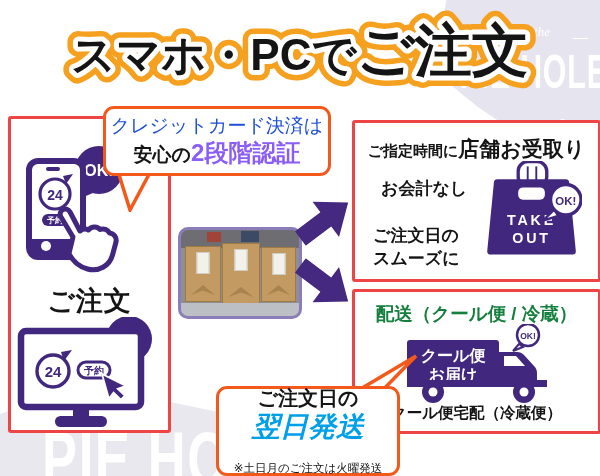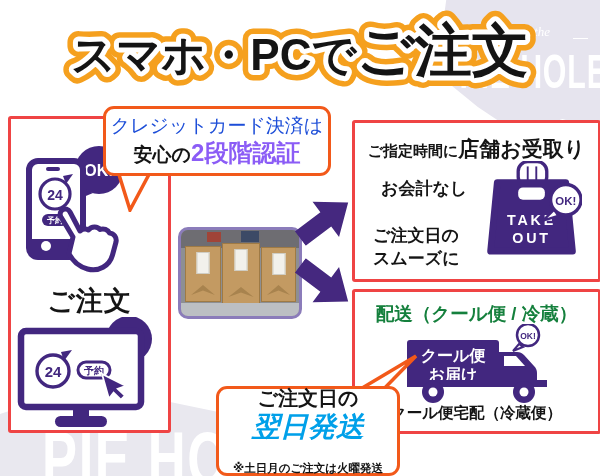--- a/index.html
+++ b/index.html
@@ -68,21 +68,21 @@
   .pk-h-bold{font-size:21px;font-weight:900;}
   .pk-point1{position:absolute;left:26px;top:54px;font-size:17px;font-weight:800;color:#141414;}
   .pk-point2{position:absolute;left:18px;top:102px;font-size:17px;font-weight:800;color:#141414;line-height:1.35;}
   .dv-header{position:absolute;left:0;top:9px;width:100%;text-align:center;font-size:18.5px;
     font-weight:900;color:#15803d;white-space:nowrap;}
   .dv-caption{position:absolute;left:0;bottom:7px;width:100%;text-align:center;font-size:15.5px;
     font-weight:800;color:#141414;white-space:nowrap;}
   
   .sc-line1{font-size:20px;font-weight:700;color:#141414;line-height:1.2;}
   .sc-line2{font-size:28px;font-weight:900;color:#00a0e9;line-height:1.2;font-style:italic;}
-  .sc-note{font-size:11.5px;font-weight:700;color:#141414;margin-top:18px;}
+  .sc-note{font-size:11.5px;font-weight:400;color:#141414;margin-top:18px;}
 </style>
 </head>
 <body>
 
 <div class="stage">
 
   <div class="cloud-tr">
     <span class="logo-the">the</span>
     <span class="logo-dash">—</span>
     <span class="logo-name">PIE HOLE</span>

